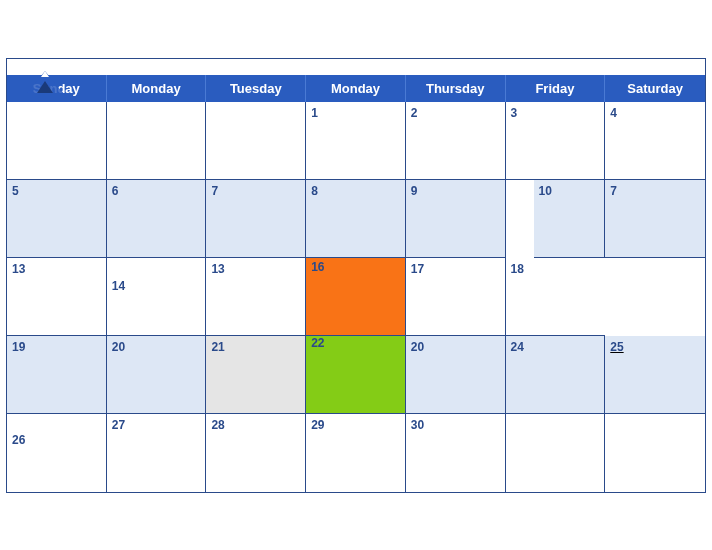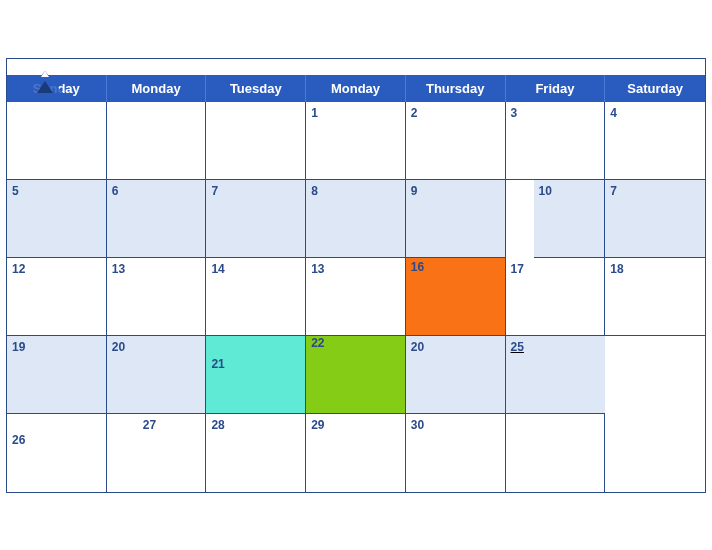--- a/index.html
+++ b/index.html
@@ -172,26 +172,23 @@
         </div>
         <div class="calendar-cell" style="background: rgb(221, 231, 245); border-right: 1px solid rgb(42, 74, 138); border-bottom: 1px solid rgb(42, 74, 138); min-height: 78px; padding: 4px 5px; margin-left: 28px;">
           <span class="cell-number">10</span>
         </div>
         <div class="calendar-cell" style="background: rgb(221, 231, 245); border-right: none; border-bottom: 1px solid rgb(42, 74, 138); min-height: 78px; padding: 4px 5px;">
           <span class="cell-number">7</span>
         </div>
       </div>
       <div class="week-row">
         <div class="calendar-cell" style="background: rgb(255, 255, 255); border-right: 1px solid rgb(42, 74, 138); border-bottom: 1px solid rgb(42, 74, 138); min-height: 78px; padding: 4px 5px;">
-          <span class="cell-number">12</span>
-        </div>
-        <div class="calendar-cell" style="background: rgb(255, 255, 255); border-right: 1px solid rgb(42, 74, 138); border-bottom: 1px solid rgb(42, 74, 138); min-height: 78px; padding: 4px 5px;">
           <span class="cell-number">13</span>
         </div>
-        <div class="calendar-cell" style="background: rgb(255, 255, 255); border-right: 1px solid rgb(42, 74, 138); border-bottom: 1px solid rgb(42, 74, 138); min-height: 78px; padding: 4px 5px;">
+        <div class="calendar-cell" style="background: rgb(255, 255, 255); border-right: 1px solid rgb(42, 74, 138); border-bottom: 1px solid rgb(42, 74, 138); min-height: 78px; padding: 21px 5px;">
           <span class="cell-number">14</span>
         </div>
         <div class="calendar-cell" style="background: rgb(255, 255, 255); border-right: 1px solid rgb(42, 74, 138); border-bottom: 1px solid rgb(42, 74, 138); min-height: 78px; padding: 4px 5px;">
           <span class="cell-number">13</span>
         </div>
         <div class="calendar-cell" style="background: #f97316; border-right: 1px solid rgb(42, 74, 138); border-bottom: 1px solid rgb(42, 74, 138); min-height: 78px; padding: 2px 5px;">
           <span class="cell-number">16</span>
         </div>
         <div class="calendar-cell" style="background: rgb(255, 255, 255); border-right: 1px solid rgb(42, 74, 138); border-bottom: 1px solid rgb(42, 74, 138); min-height: 78px; padding: 4px 5px;">
           <span class="cell-number">17</span>
@@ -200,38 +197,41 @@
           <span class="cell-number">18</span>
         </div>
       </div>
       <div class="week-row">
         <div class="calendar-cell" style="background: rgb(221, 231, 245); border-right: 1px solid rgb(42, 74, 138); border-bottom: 1px solid rgb(42, 74, 138); min-height: 78px; padding: 4px 5px;">
           <span class="cell-number">19</span>
         </div>
         <div class="calendar-cell" style="background: rgb(221, 231, 245); border-right: 1px solid rgb(42, 74, 138); border-bottom: 1px solid rgb(42, 74, 138); min-height: 78px; padding: 4px 5px;">
           <span class="cell-number">20</span>
         </div>
-        <div class="calendar-cell" style="background: #5eead4; border-right: 1px solid rgb(42, 74, 138); border-bottom: 1px solid rgb(42, 74, 138); min-height: 78px; padding: 21px 5px;">
+        <div class="calendar-cell" style="background: #e5e5e5; border-right: 1px solid rgb(42, 74, 138); border-bottom: 1px solid rgb(42, 74, 138); min-height: 78px; padding: 4px 5px;">
           <span class="cell-number">21</span>
         </div>
         <div class="calendar-cell" style="background: #84cc16; border-right: 1px solid rgb(42, 74, 138); border-bottom: 1px solid rgb(42, 74, 138); min-height: 78px; padding: 0 5px;">
           <span class="cell-number">22</span>
         </div>
         <div class="calendar-cell" style="background: rgb(221, 231, 245); border-right: 1px solid rgb(42, 74, 138); border-bottom: 1px solid rgb(42, 74, 138); min-height: 78px; padding: 4px 5px;">
           <span class="cell-number">20</span>
         </div>
+        <div class="calendar-cell" style="background: rgb(221, 231, 245); border-right: 1px solid rgb(42, 74, 138); border-bottom: 1px solid rgb(42, 74, 138); min-height: 78px; padding: 4px 5px;">
+          <span class="cell-number">24</span>
+        </div>
         <div class="calendar-cell" style="background: rgb(221, 231, 245); border-right: none; border-bottom: 1px solid rgb(42, 74, 138); min-height: 78px; padding: 4px 5px; text-decoration: underline;">
           <span class="cell-number">25</span>
         </div>
       </div>
       <div class="week-row">
         <div class="calendar-cell" style="background: rgb(255, 255, 255); border-right: 1px solid rgb(42, 74, 138); border-bottom: none; min-height: 78px; padding: 19px 5px;">
           <span class="cell-number">26</span>
         </div>
-        <div class="calendar-cell" style="background: rgb(255, 255, 255); border-right: 1px solid rgb(42, 74, 138); border-bottom: none; min-height: 78px; padding: 4px 5px; margin-left: 31px;">
+        <div class="calendar-cell" style="background: rgb(255, 255, 255); border-right: 1px solid rgb(42, 74, 138); border-bottom: none; min-height: 78px; padding: 4px 5px;">
           <span class="cell-number">27</span>
         </div>
         <div class="calendar-cell" style="background: rgb(255, 255, 255); border-right: 1px solid rgb(42, 74, 138); border-bottom: none; min-height: 78px; padding: 4px 5px;">
           <span class="cell-number">28</span>
         </div>
         <div class="calendar-cell" style="background: rgb(255, 255, 255); border-right: 1px solid rgb(42, 74, 138); border-bottom: none; min-height: 78px; padding: 4px 5px;">
           <span class="cell-number">29</span>
         </div>
         <div class="calendar-cell" style="background: rgb(255, 255, 255); border-right: 1px solid rgb(42, 74, 138); border-bottom: none; min-height: 78px; padding: 4px 5px;">
           <span class="cell-number">30</span>

